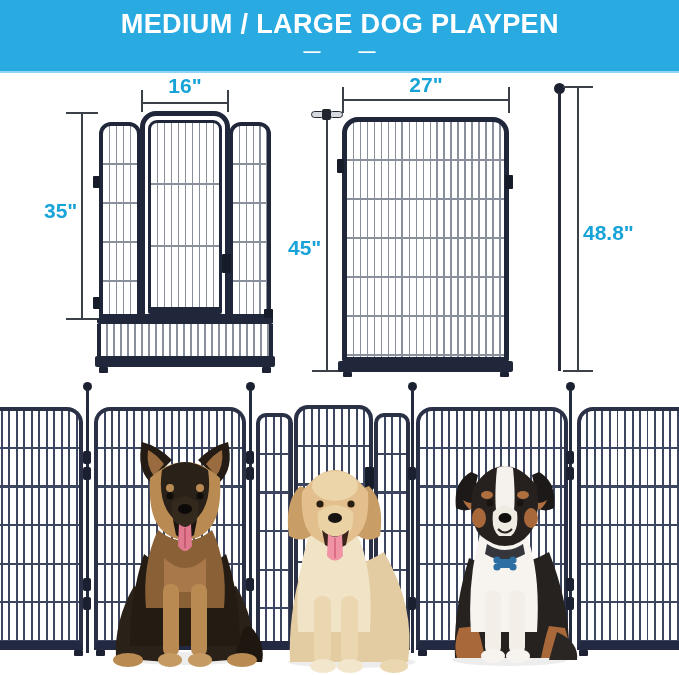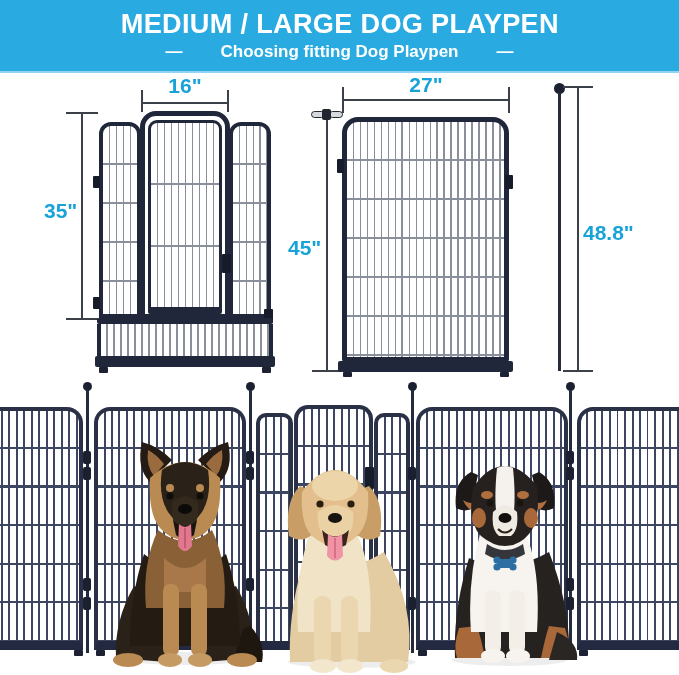--- a/index.html
+++ b/index.html
@@ -36,21 +36,20 @@
 </style>
 </head>
 <body>
 
 <div class="canvas">
 
   <div class="banner">
     <div class="title">MEDIUM / LARGE DOG PLAYPEN</div>
     <div class="subrow">
       <span>—</span>
-      <span>Choosing fitting Dog Playpen</span>
       <span>—</span>
     </div>
   </div>
 
   <div>
 
     <div class="dline" style="left:66px;top:112px;width:32px;height:2px;"></div>
     <div class="dline" style="left:81px;top:112px;width:2px;height:208px;"></div>
     <div class="dline" style="left:66px;top:318px;width:32px;height:2px;"></div>
     <div class="dimlabel" style="left:44px;top:199px;">35"</div>

